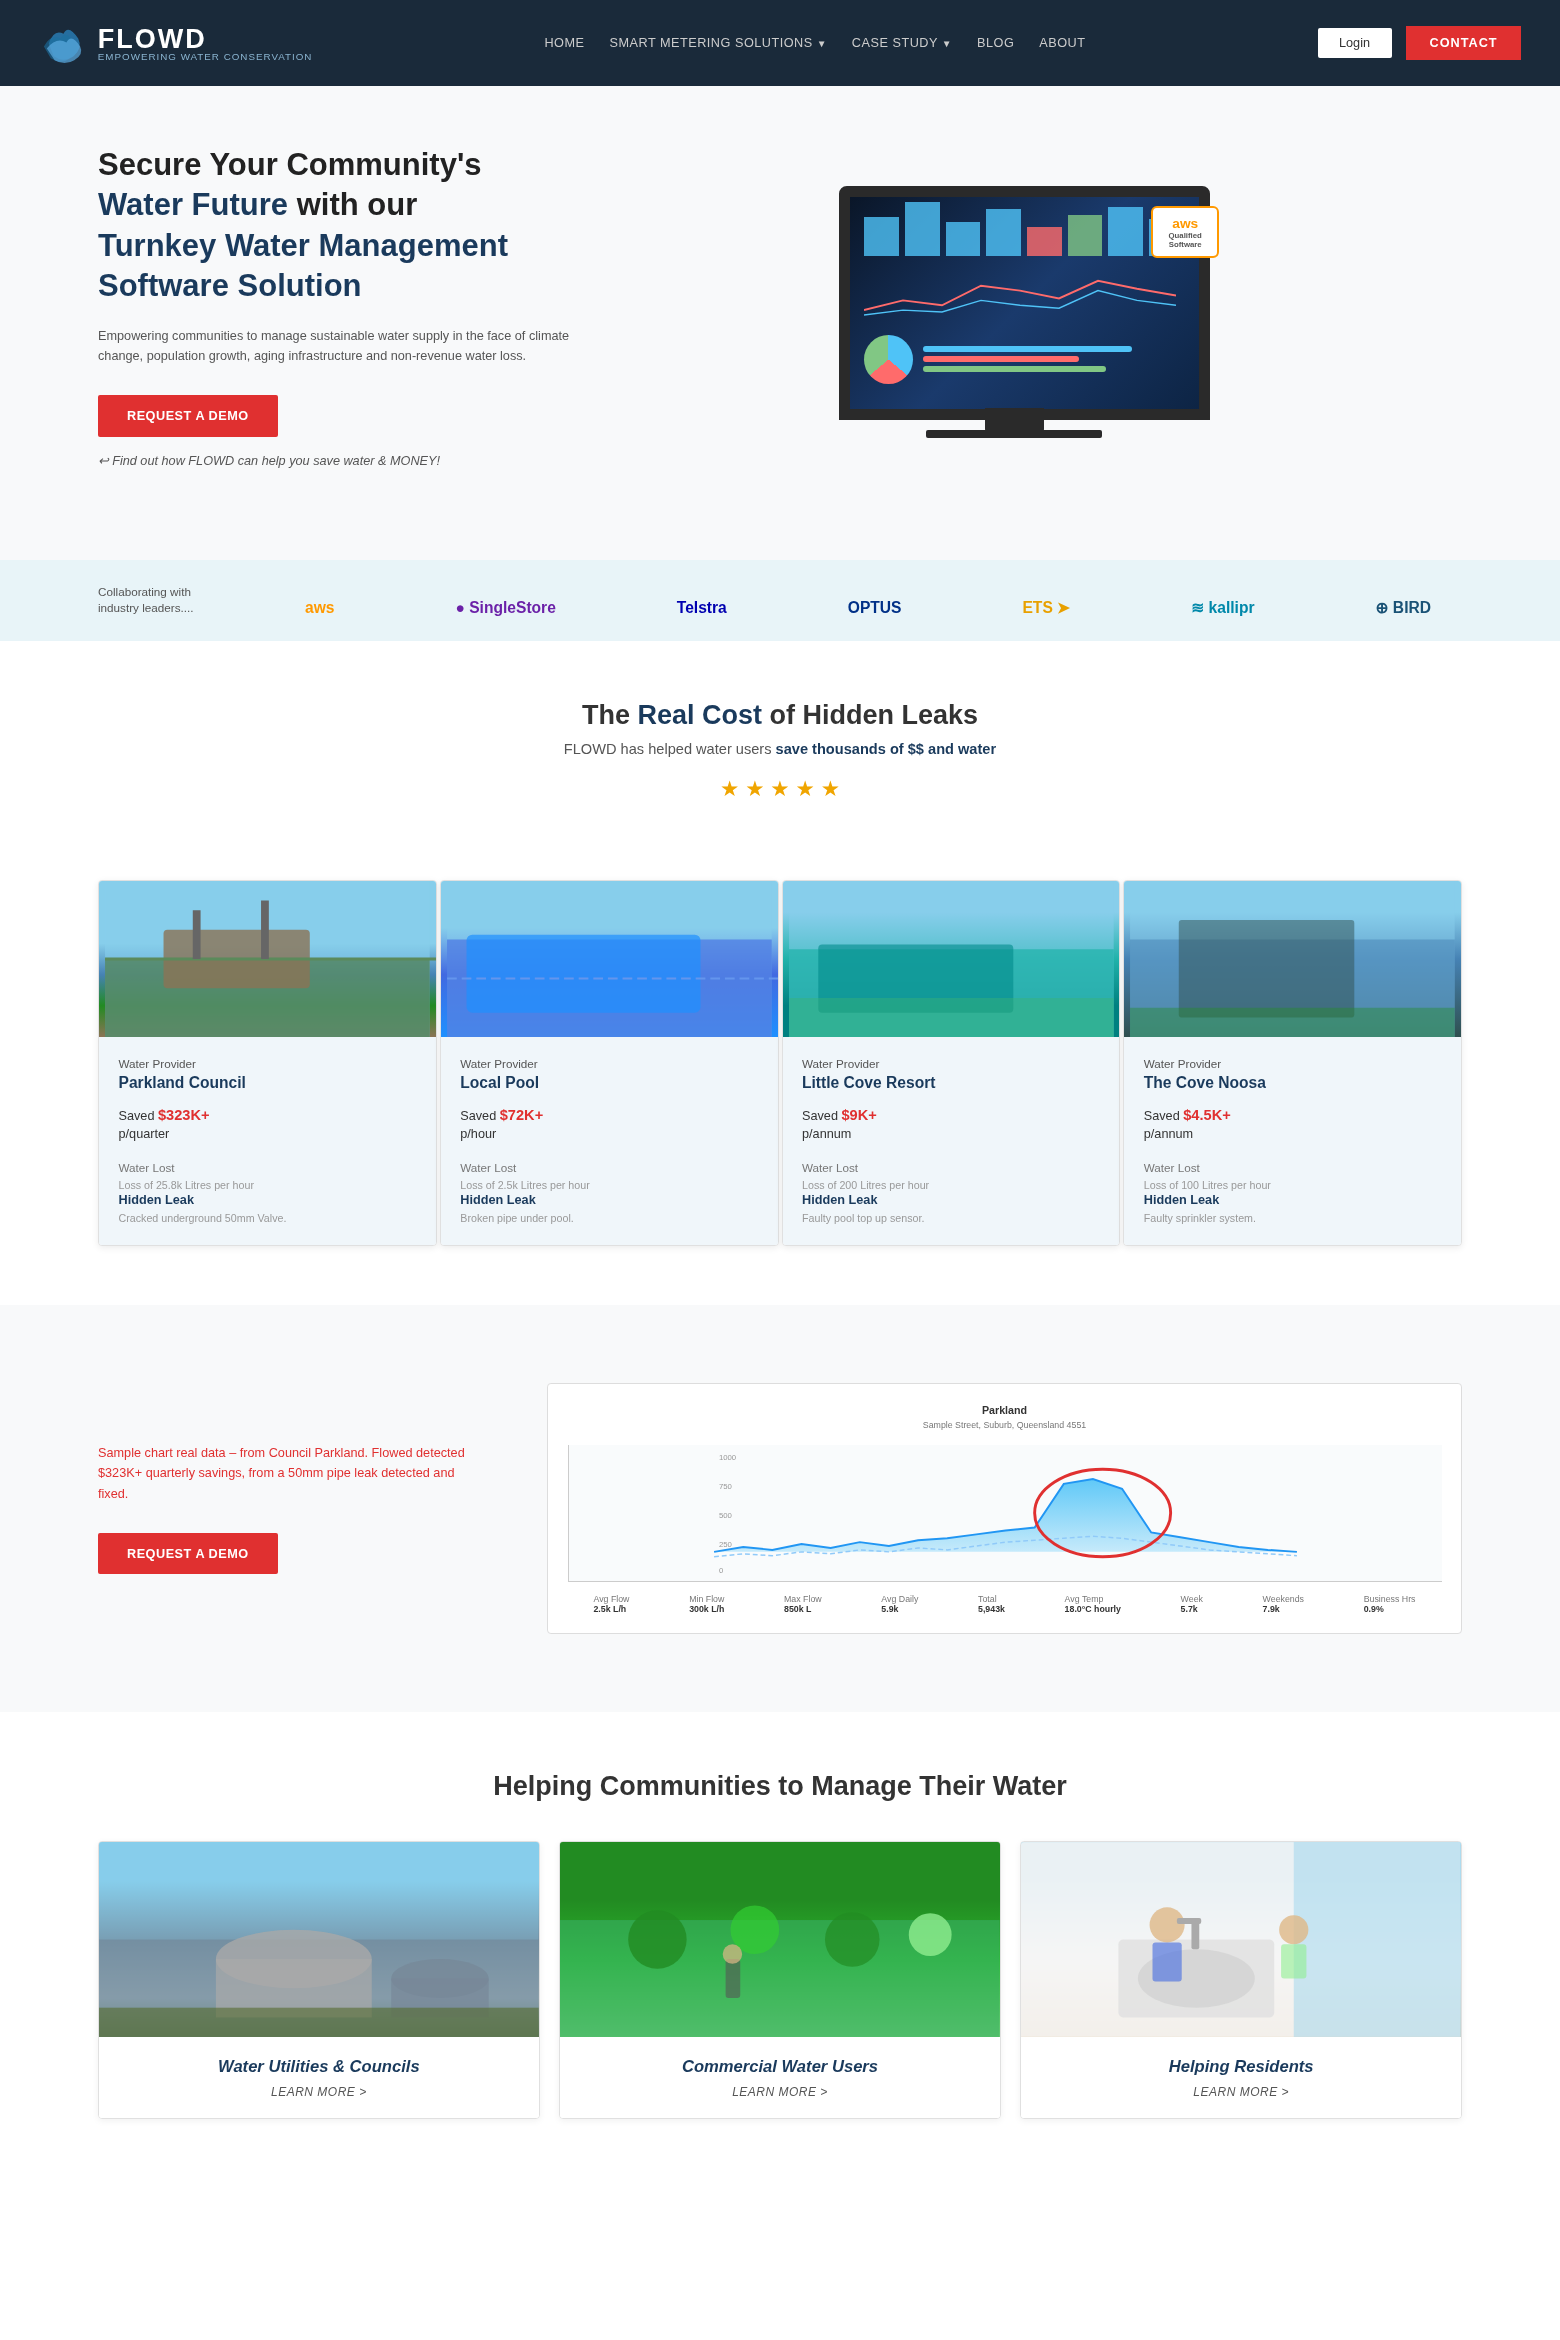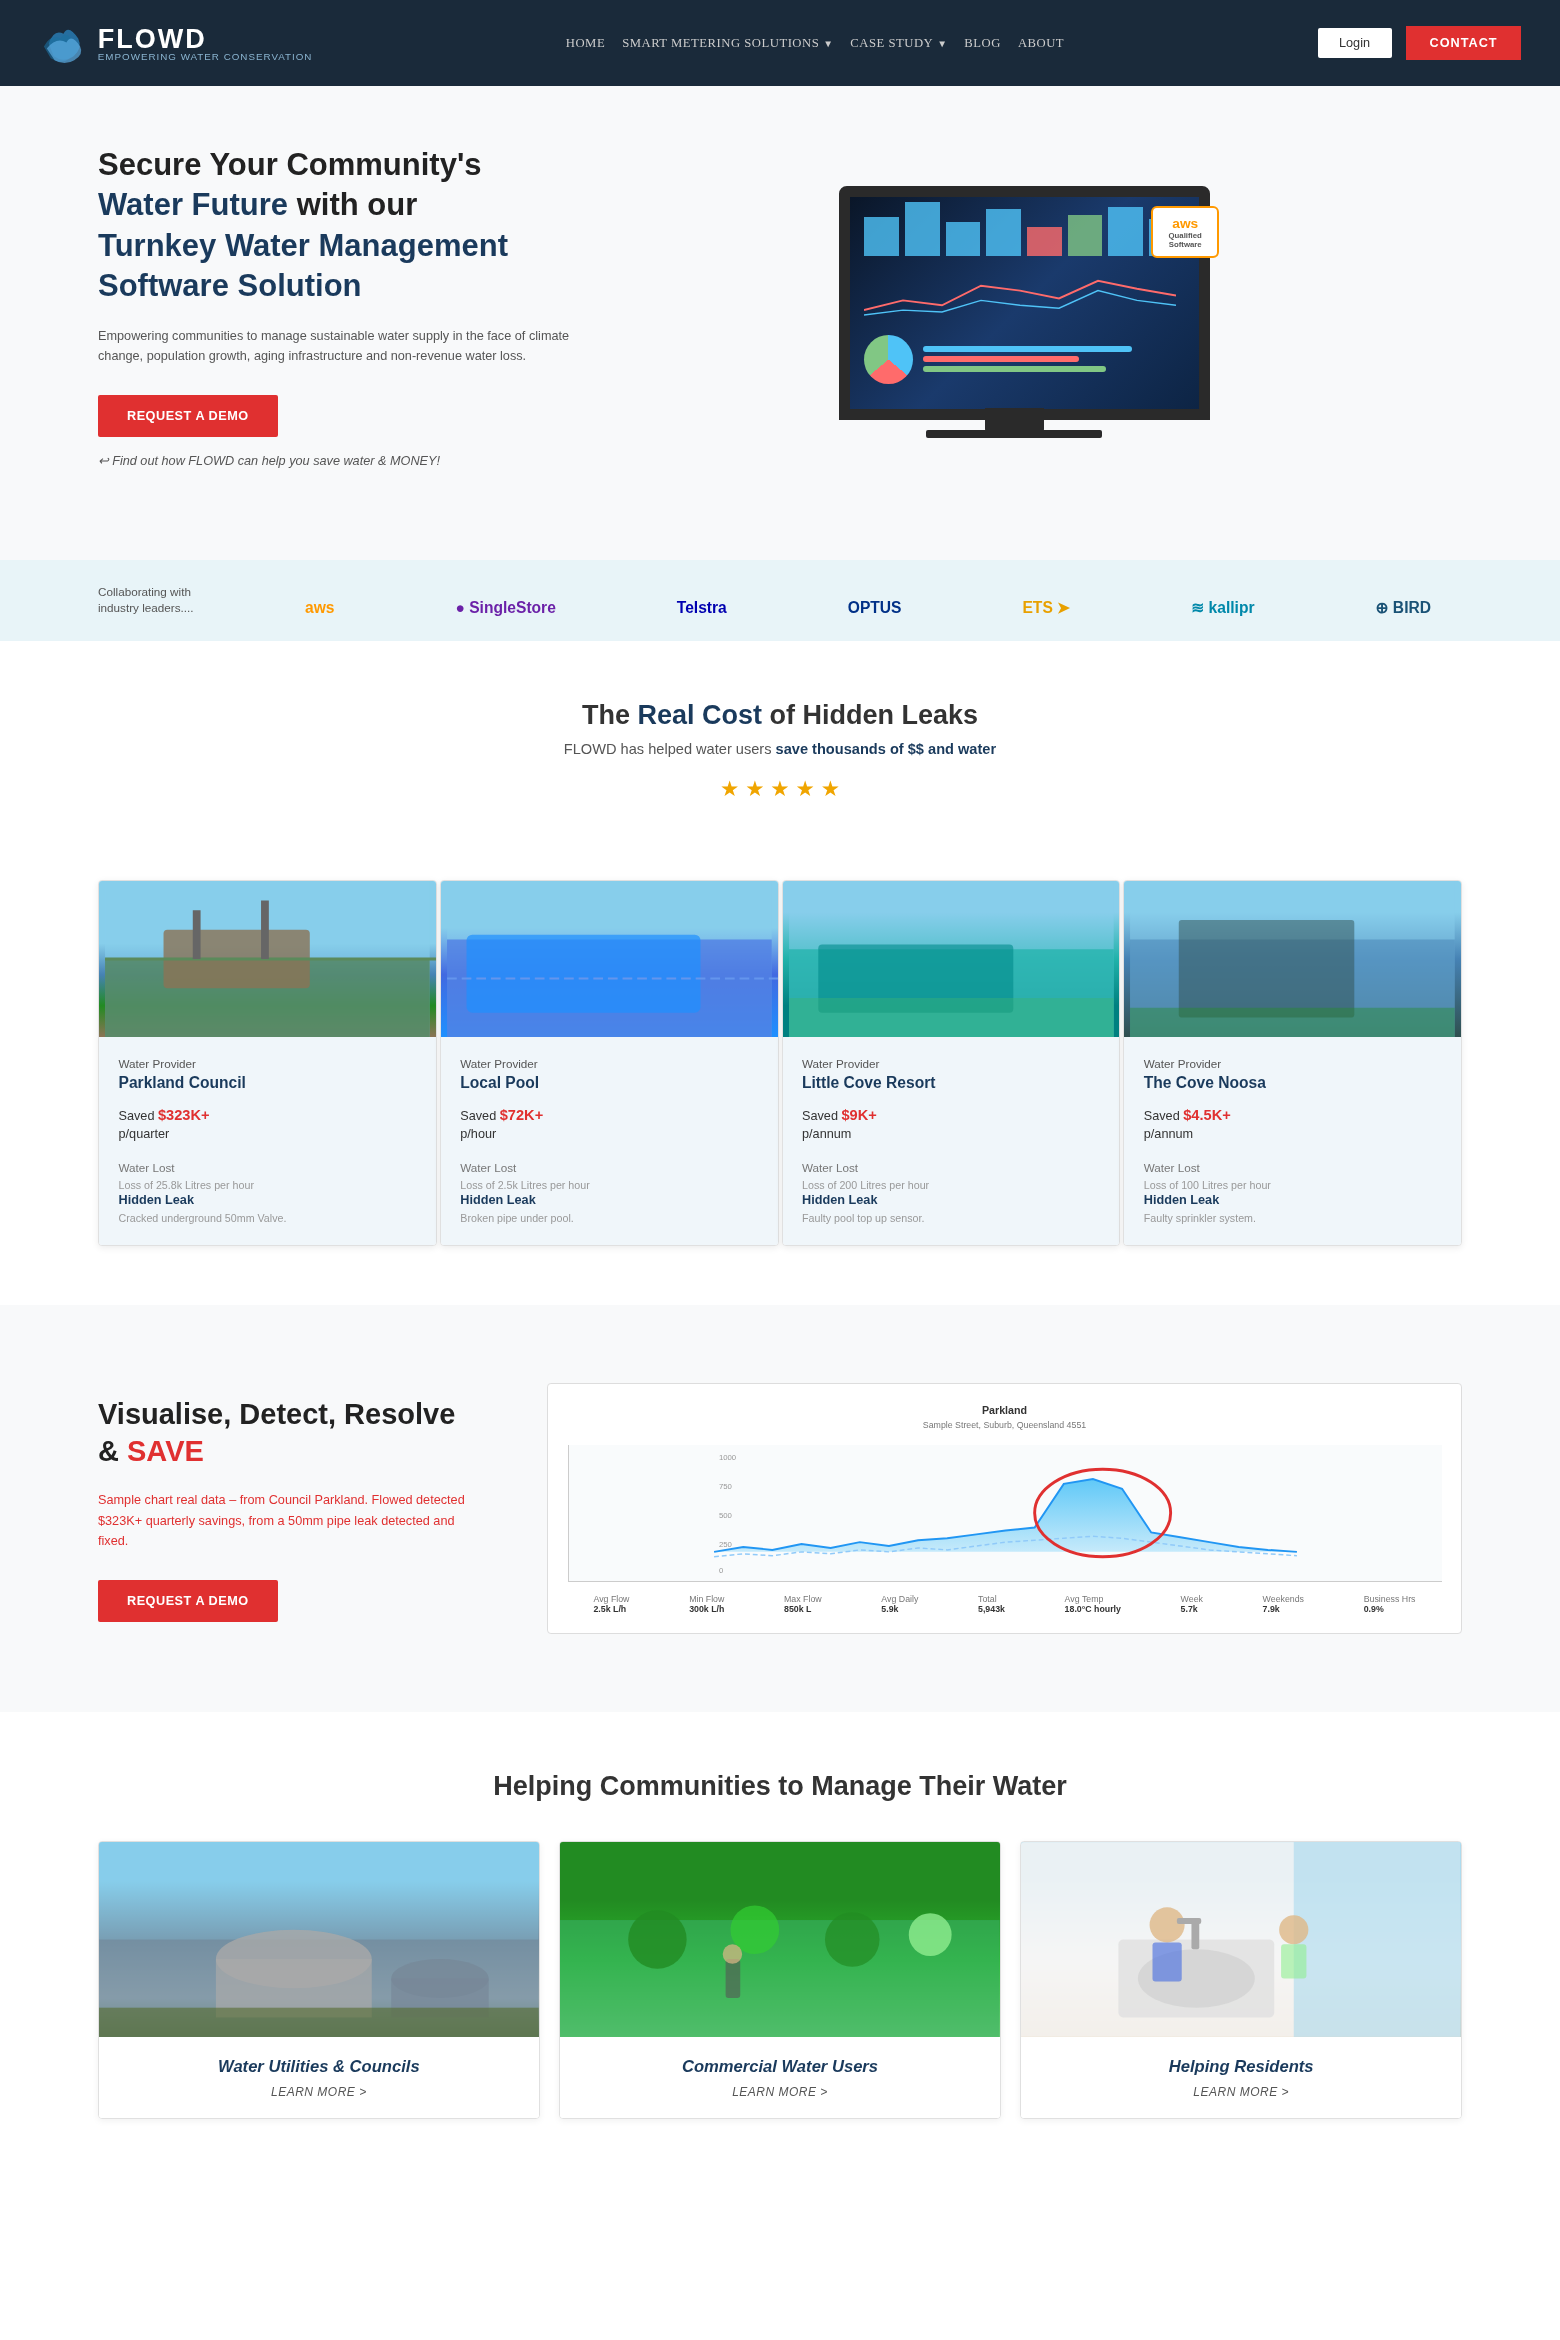--- a/index.html
+++ b/index.html
@@ -32,22 +32,21 @@
     .logo-sub {
       color: #8ab4d0;
       font-size: 9.8px;
       letter-spacing: 1px;
       display: block;
       margin-top: -3.9px;
     }
     .nav-links {
       display: flex;
       align-items: center;
-      gap: 17px;
-      font-family: Liberation Serif, serif;
+      gap: 25px;
     }
     .nav-link {
       color: #ccc;
       font-size: 12.7px;
       text-decoration: none;
       cursor: pointer;
       letter-spacing: 0.5px;
     }
     .nav-link-dropdown {
       display: flex;
@@ -663,23 +662,20 @@
       <div class="card-detail-value">Loss of 100 Litres per hour</div>
       <div class="card-detail-title">Hidden Leak</div>
       <div class="card-detail-value">Faulty sprinkler system.</div>
     </div>
   </div>
 
 </div>
 
 <section class="visualise-section">
   <div class="visualise-text">
-    <h2>
-      <span>Visualise, Detect, Resolve &amp;</span> <span class="save">SAVE</span>
-    </h2>
     <p>
       <span>Sample chart </span><span style="color:#e03030;">real data</span><span> – from Council Parkland. Flowed detected </span><span style="color:#e03030;">$323K+</span><span> quarterly savings, from a 50mm pipe leak detected and fixed.</span>
     </p>
     <button class="btn-demo">REQUEST A DEMO</button>
   </div>
   <div class="visualise-chart">
     <div class="chart-title">Parkland</div>
     <div class="chart-subtitle">Sample Street, Suburb, Queensland 4551</div>
     <div class="chart-area">
       <svg class="chart-svg" viewBox="0 0 600 140">

